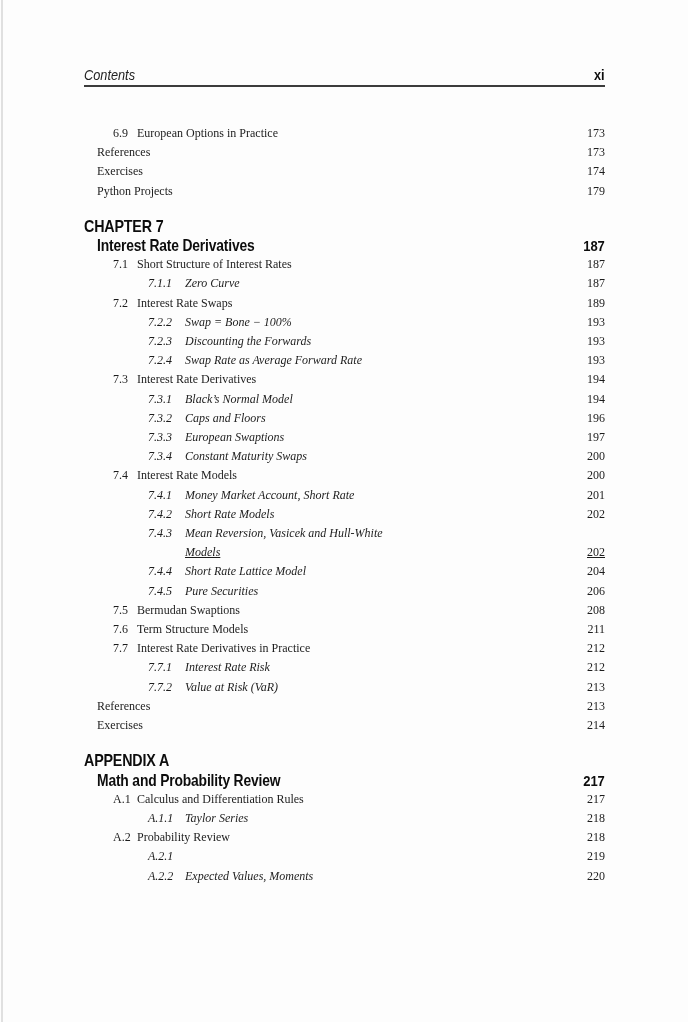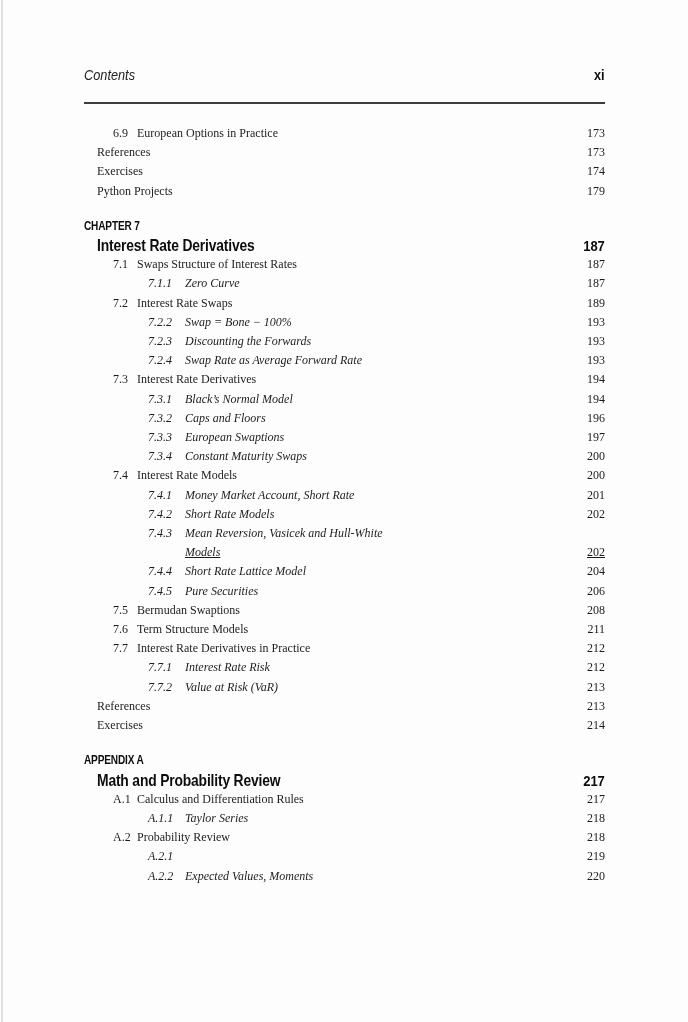--- a/index.html
+++ b/index.html
@@ -13,21 +13,21 @@
   }
   .page-edge {
     position: absolute; left: 1px; top: 0; bottom: 0; width: 2px;
     background: #e0e0e0;
   }
   
   .running-header {
     position: absolute; left: 84px; width: 521px; top: 67px;
     display: flex; justify-content: space-between; align-items: center;
     border-bottom: 2px solid #3c3c3c;
-    padding-bottom: 20px;
+    padding-bottom: 3px;
   }
   .running-title {
     font-family: "Liberation Sans", sans-serif;
     font-style: italic;
     font-size: 15px; line-height: 15px;
     color: #222;
     display: inline-block; transform: scaleX(0.85); transform-origin: 0 100%;
   }
   .folio {
     font-family: "Liberation Sans", sans-serif;
@@ -58,21 +58,21 @@
   .row.subsection { padding-left: 64px; font-style: italic; }
   .row.subsection .num { width: 37px; font-style: italic; }
   .row.subcont    { padding-left: 101px; font-style: italic; text-decoration: underline; }
   .row.subcont .page { font-style: normal; }
   .row.subsection .page { font-style: normal; }
   .row.plain      { padding-left: 13px; }
 
   
   .chapter-label {
     font-family: "Liberation Sans", sans-serif;
-    font-weight: bold; font-size: 12px; line-height: 19.2px;
+    font-weight: bold; font-size: 17px; line-height: 19.2px;
     color: #0d0d0d; letter-spacing: -0.2px;
   }
   .chapter-title-row {
     display: flex; align-items: baseline;
     padding-left: 13px; line-height: 19.2px;
   }
   .chapter-title {
     font-family: "Liberation Sans", sans-serif;
     font-weight: bold; font-size: 16.5px;
     color: #0d0d0d; letter-spacing: -0.2px;
@@ -123,21 +123,21 @@
     </div>
     <div class="toc-block">
       <div class="chapter-label"><span class="cond">CHAPTER 7</span></div>
       <div class="chapter-title-row">
         <span class="chapter-title"><span class="cond">Interest Rate Derivatives</span></span>
         <span class="fill"></span>
         <span class="chapter-page"><span class="cond-r">187</span></span>
       </div>
       <div class="row section">
         <span class="num">7.1</span>
-        <span class="label">Swaps Structure of Interest Rates</span>
+        <span class="label">Short Structure of Interest Rates</span>
         <span class="fill"></span>
         <span class="page">187</span>
       </div>
       <div class="row subsection">
         <span class="num">7.1.1</span>
         <span class="label">Zero Curve</span>
         <span class="fill"></span>
         <span class="page">187</span>
       </div>
       <div class="row section">

